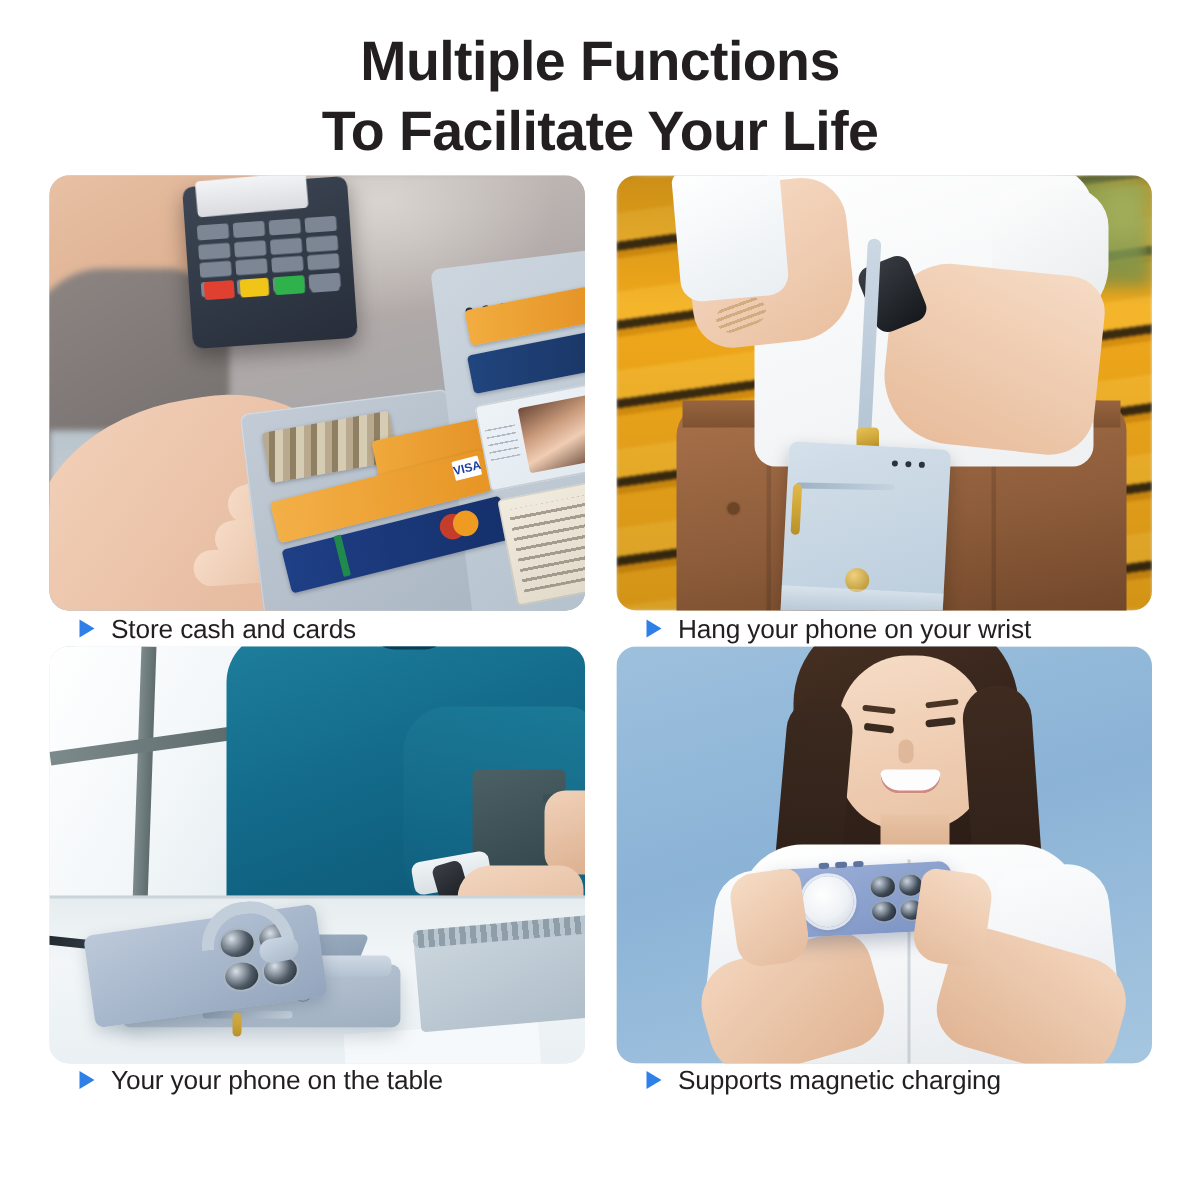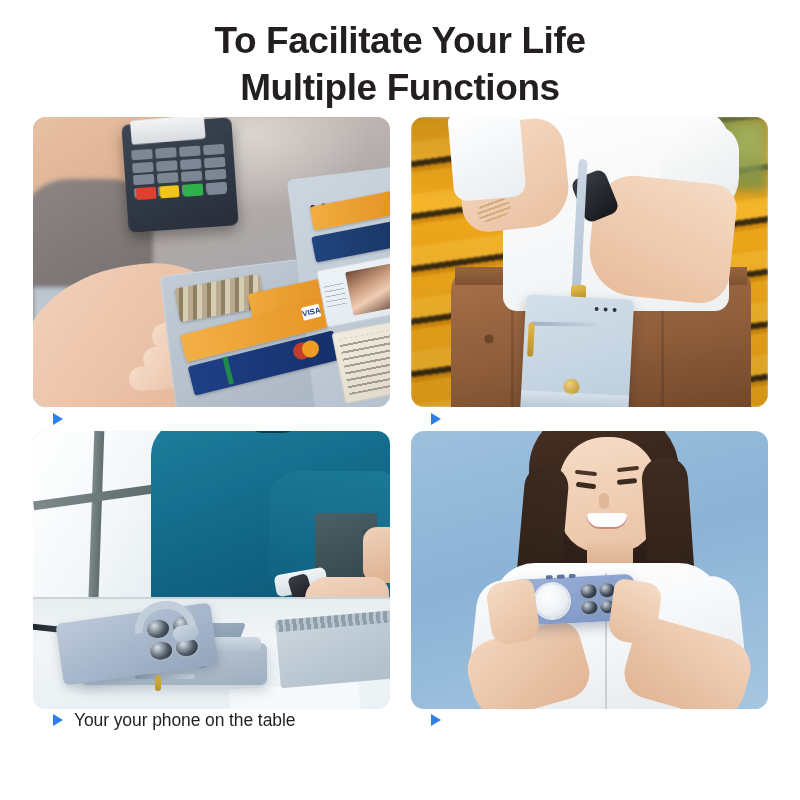--- a/index.html
+++ b/index.html
@@ -629,22 +629,22 @@
     border-radius:10px 16px 16px 18px;
     transform:rotate(8deg);
   }
 </style>
 </head>
 <body>
 
 <div class="page">
 
   <div class="title-block">
+    <span class="title-line">Multiple Functions</span>
     <span class="title-line">To Facilitate Your Life</span>
-    <span class="title-line">Multiple Functions</span>
   </div>
 
   <div class="grid">
 
     <div class="cell">
       <div class="photo p1">
         <div class="bg-blur"></div>
         <div class="arm"></div>
         <div class="sleeve"></div>
 
@@ -759,25 +759,27 @@
           <div class="zippull"></div>
           <div class="snap"></div>
           <div class="edge"></div>
         </div>
       </div>
     </div>
 
     <div class="cell">
       <div class="caption">
         <span class="bullet"></span>
+        <span class="caption-text">Store cash and cards</span>
       </div>
     </div>
     <div class="cell">
       <div class="caption">
         <span class="bullet"></span>
+        <span class="caption-text">Hang your phone on your wrist</span>
       </div>
     </div>
 
     <div class="cell">
       <div class="photo p3">
         <div class="room"></div>
         <div class="window"></div>
         <div class="mullion m1"></div>
         <div class="mullion m2"></div>
         <div class="m3"></div>
@@ -860,17 +862,18 @@
 
     <div class="cell">
       <div class="caption">
         <span class="bullet"></span>
         <span class="caption-text">Your your phone on the table</span>
       </div>
     </div>
     <div class="cell">
       <div class="caption">
         <span class="bullet"></span>
+        <span class="caption-text">Supports magnetic charging</span>
       </div>
     </div>
 
   </div>
 </div>
 
 </body></html>

